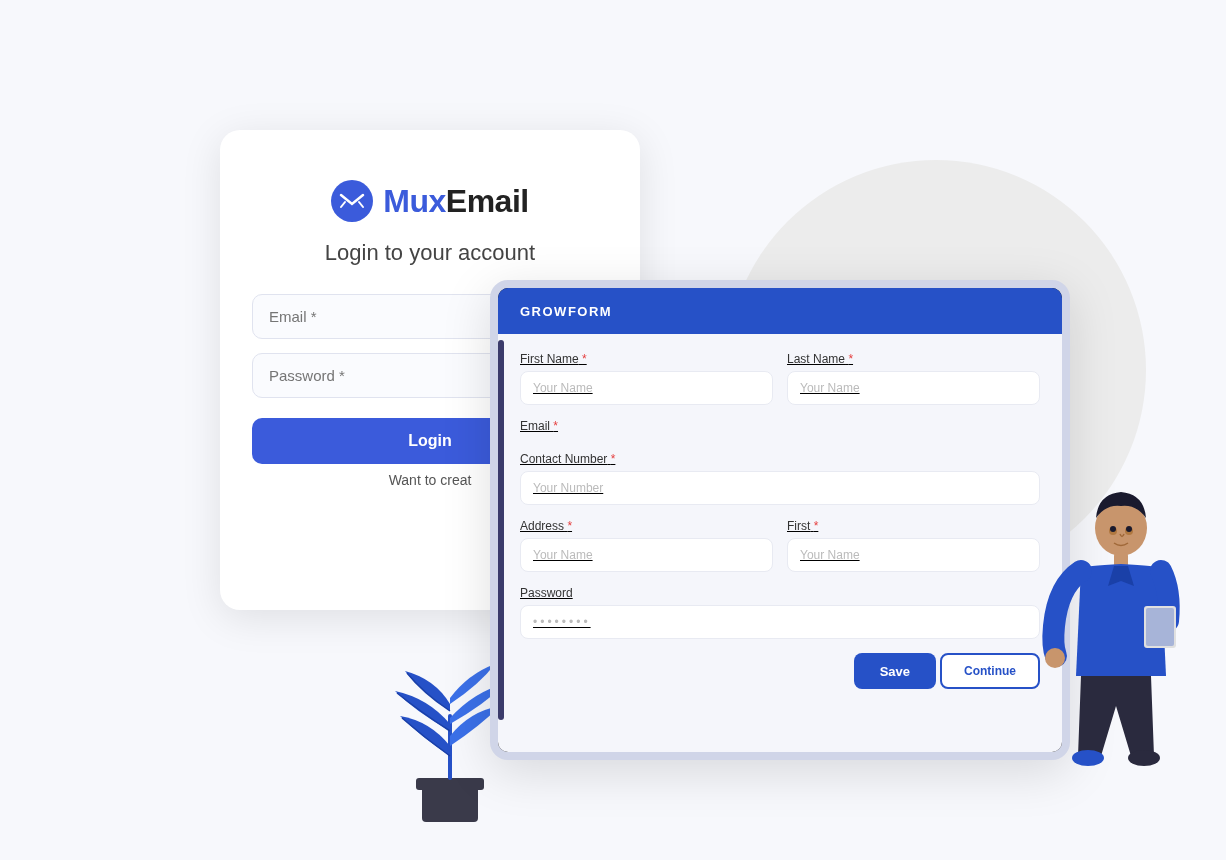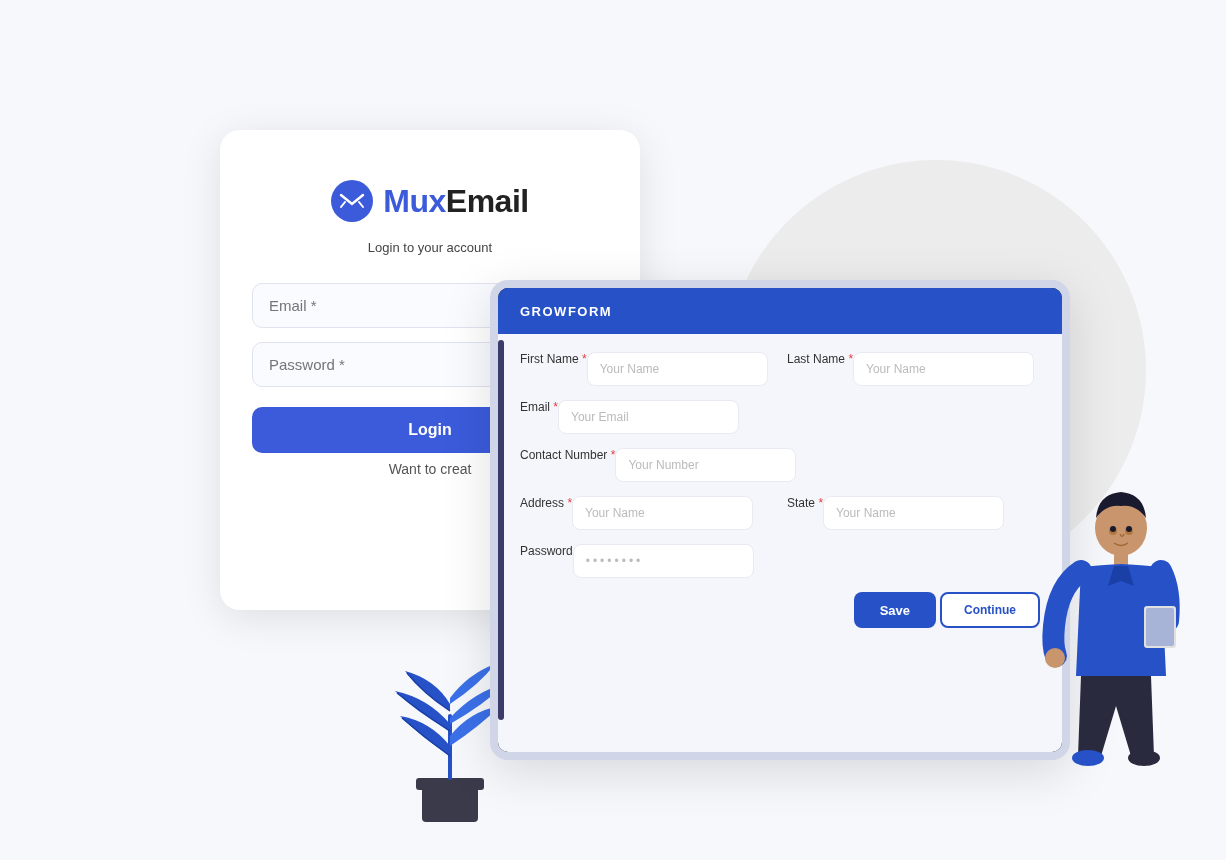--- a/index.html
+++ b/index.html
@@ -58,21 +58,21 @@
       font-weight: 700;
       color: #222;
       letter-spacing: -0.5px;
     }
 
     .login-logo-text span {
       color: #3b5bdb;
     }
 
     .login-title {
-      font-size: 13px;
+      font-size: 22px;
       color: #444;
       margin-bottom: 28px;
       font-weight: 400;
     }
 
     .login-input {
       width: 100%;
       padding: 13px 16px;
       border: 1.5px solid #e0e3ef;
       border-radius: 10px;
@@ -140,21 +140,22 @@
 
     .form-row {
       display: flex;
       gap: 14px;
       margin-bottom: 14px;
     }
 
     .form-group {
       flex: 1;
       display: flex;
-      flex-direction: row;
+      flex-direction: column;
+      text-decoration: underline;
     }
 
     .form-label {
       font-size: 12px;
       color: #333;
       margin-bottom: 5px;
       font-weight: 500;
     }
 
     .form-label .required {
@@ -288,21 +289,20 @@
         </label>
         <input class="form-input" type="text" placeholder="Your Name" style="">
       </div>
     </div>
 
     <div class="form-row">
       <div class="form-group">
         <label class="form-label">
           <span>Email</span> <span class="required">*</span>
         </label>
-        <input class="form-input" type="email" placeholder="Your Email" style="">
       </div>
     </div>
 
     <div class="form-row">
       <div class="form-group">
         <label class="form-label">
           <span>Contact  Number</span> <span class="required">*</span>
         </label>
         <input class="form-input" type="tel" placeholder="Your Number" style="">
       </div>
@@ -310,21 +310,21 @@
 
     <div class="form-row">
       <div class="form-group">
         <label class="form-label">
           <span>Address</span> <span class="required">*</span>
         </label>
         <input class="form-input" type="text" placeholder="Your Name" style="">
       </div>
       <div class="form-group">
         <label class="form-label">
-          <span>State</span> <span class="required">*</span>
+          <span>First</span> <span class="required">*</span>
         </label>
         <input class="form-input" type="text" placeholder="Your Name" style="">
       </div>
     </div>
 
     <div class="form-row">
       <div class="form-group">
         <label class="form-label">
           <span>Password</span>
         </label>

